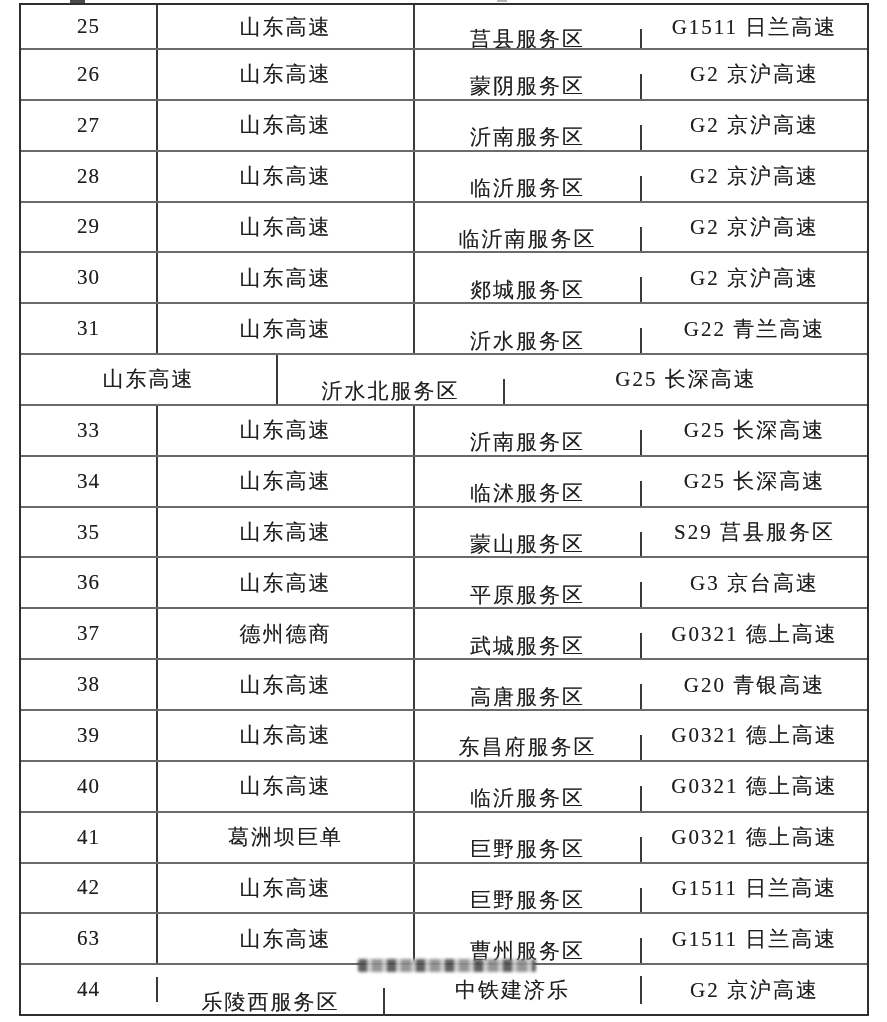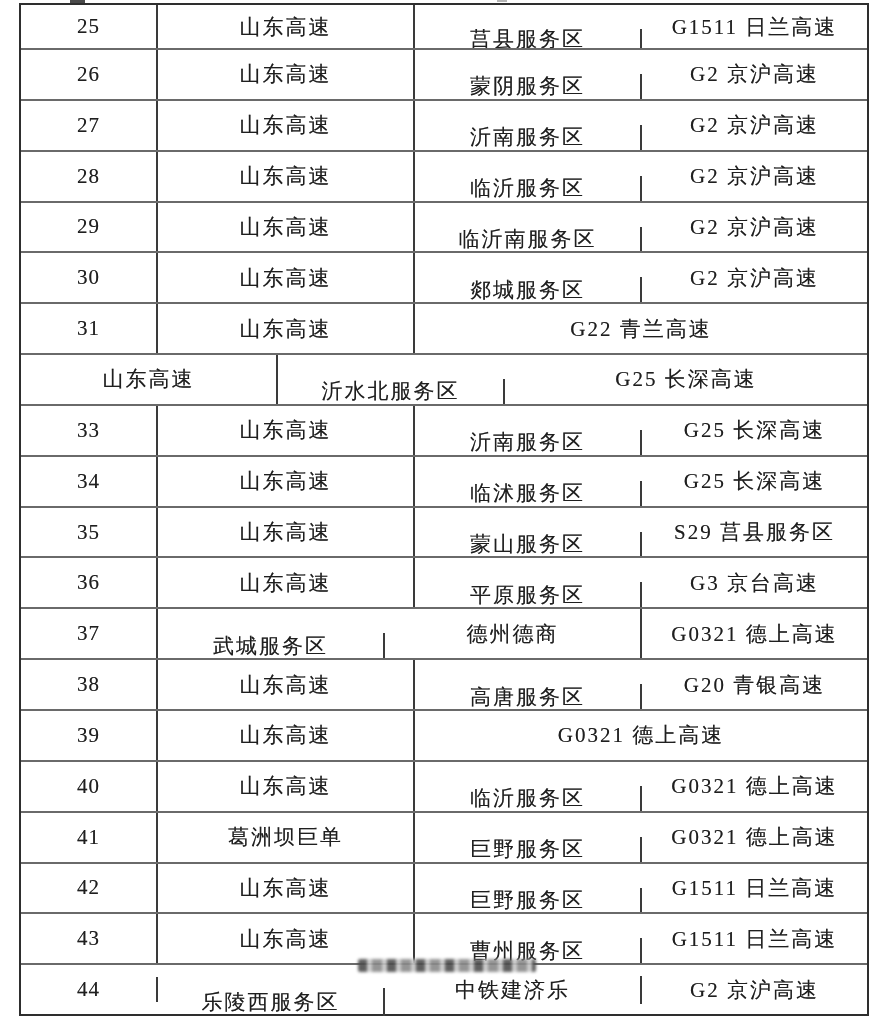--- a/index.html
+++ b/index.html
@@ -103,20 +103,21 @@
     <div class="row">
       <div class="cell c-no">30</div>
       <div class="cell c-operator">山东高速</div>
       <div class="cell c-area">郯城服务区</div>
       <div class="cell c-highway">G2 京沪高速</div>
     </div>
 
     <div class="row">
       <div class="cell c-no">31</div>
       <div class="cell c-operator">山东高速</div>
+      <div class="cell c-area">沂水服务区</div>
       <div class="cell c-highway">G22 青兰高速</div>
     </div>
 
     <div class="row">
       <div class="cell c-operator">山东高速</div>
       <div class="cell c-area">沂水北服务区</div>
       <div class="cell c-highway">G25 长深高速</div>
     </div>
 
     <div class="row">
@@ -142,35 +143,36 @@
 
     <div class="row">
       <div class="cell c-no">36</div>
       <div class="cell c-operator">山东高速</div>
       <div class="cell c-area">平原服务区</div>
       <div class="cell c-highway">G3 京台高速</div>
     </div>
 
     <div class="row">
       <div class="cell c-no">37</div>
+      <div class="cell c-operator">德州德商</div>
       <div class="cell c-area">武城服务区</div>
-      <div class="cell c-operator">德州德商</div>
       <div class="cell c-highway">G0321 德上高速</div>
     </div>
 
     <div class="row">
       <div class="cell c-no">38</div>
       <div class="cell c-operator">山东高速</div>
       <div class="cell c-area">高唐服务区</div>
       <div class="cell c-highway">G20 青银高速</div>
     </div>
 
     <div class="row">
       <div class="cell c-no">39</div>
       <div class="cell c-operator">山东高速</div>
+      <div class="cell c-area">东昌府服务区</div>
       <div class="cell c-highway">G0321 德上高速</div>
     </div>
 
     <div class="row">
       <div class="cell c-no">40</div>
       <div class="cell c-operator">山东高速</div>
       <div class="cell c-area">临沂服务区</div>
       <div class="cell c-highway">G0321 德上高速</div>
     </div>
 
@@ -182,21 +184,21 @@
     </div>
 
     <div class="row">
       <div class="cell c-no">42</div>
       <div class="cell c-operator">山东高速</div>
       <div class="cell c-area">巨野服务区</div>
       <div class="cell c-highway">G1511 日兰高速</div>
     </div>
 
     <div class="row">
-      <div class="cell c-no">43</div>
+      <div class="cell c-no">63</div>
       <div class="cell c-operator">山东高速</div>
       <div class="cell c-area">曹州服务区</div>
       <div class="cell c-highway">G1511 日兰高速</div>
     </div>
 
     <div class="row">
       <div class="cell c-no">44</div>
       <div class="cell c-area">乐陵西服务区</div>
       <div class="cell c-operator">中铁建济乐</div>
       <div class="cell c-highway">G2 京沪高速</div>

